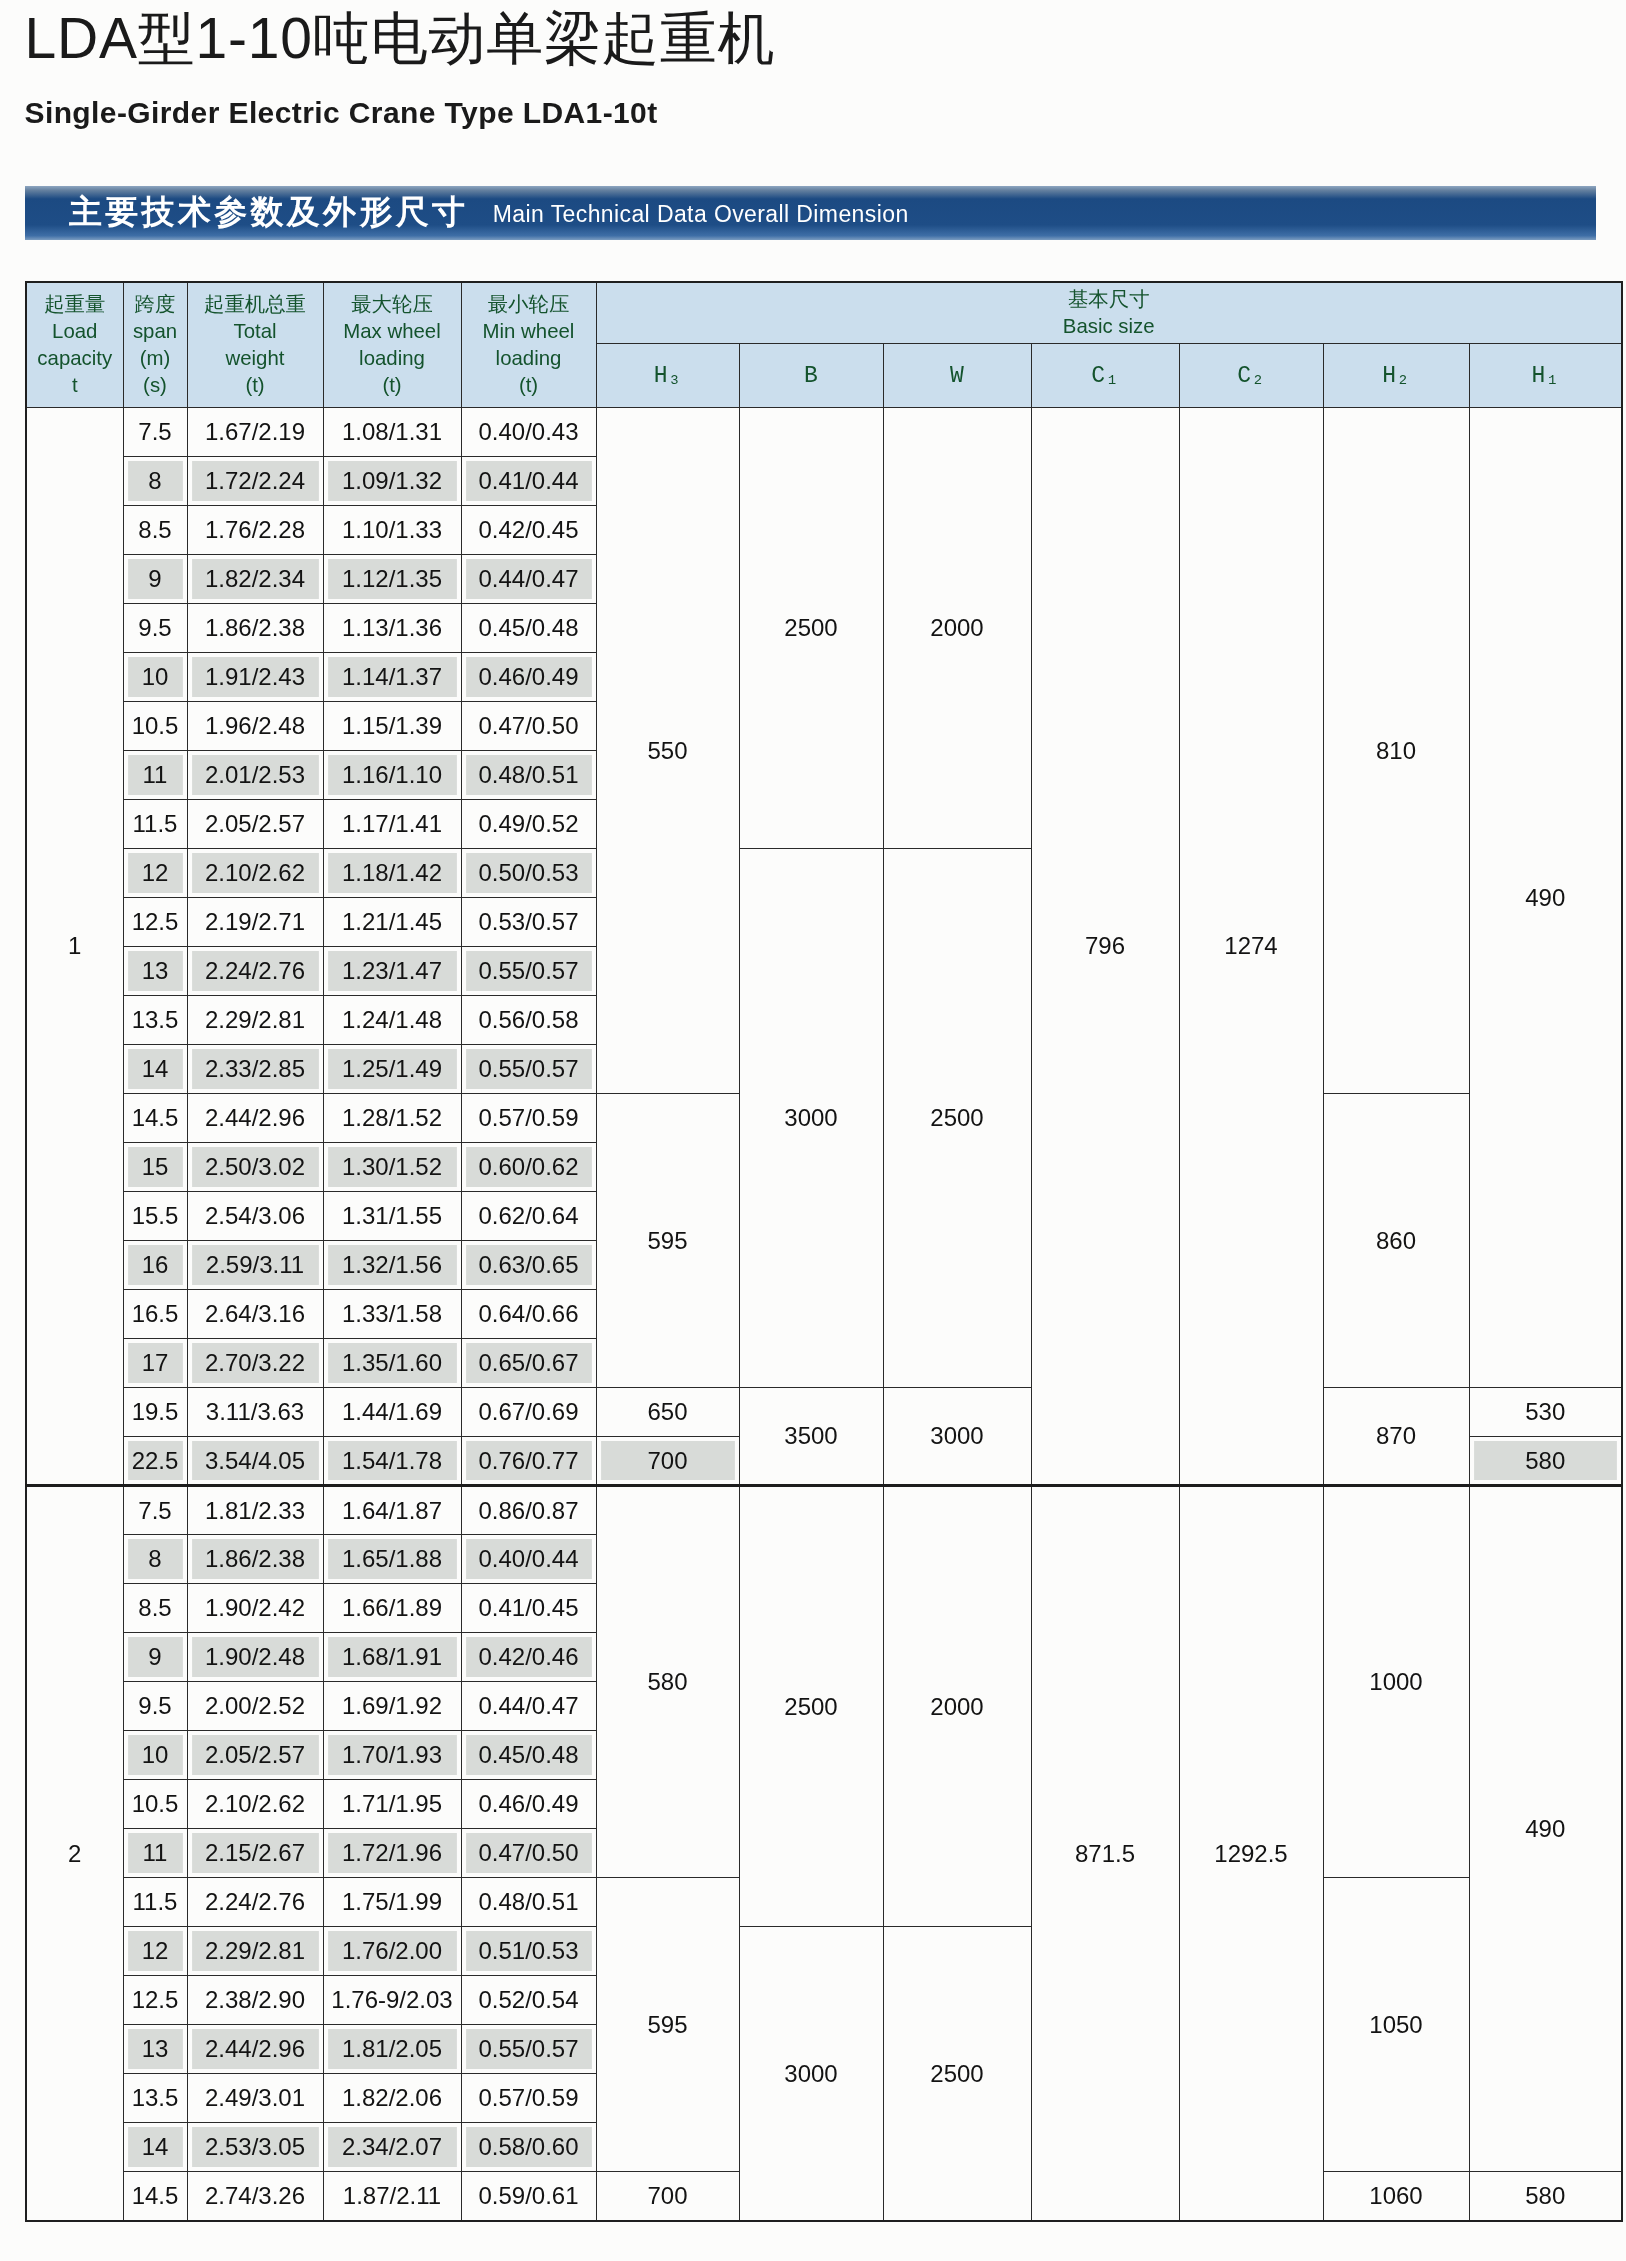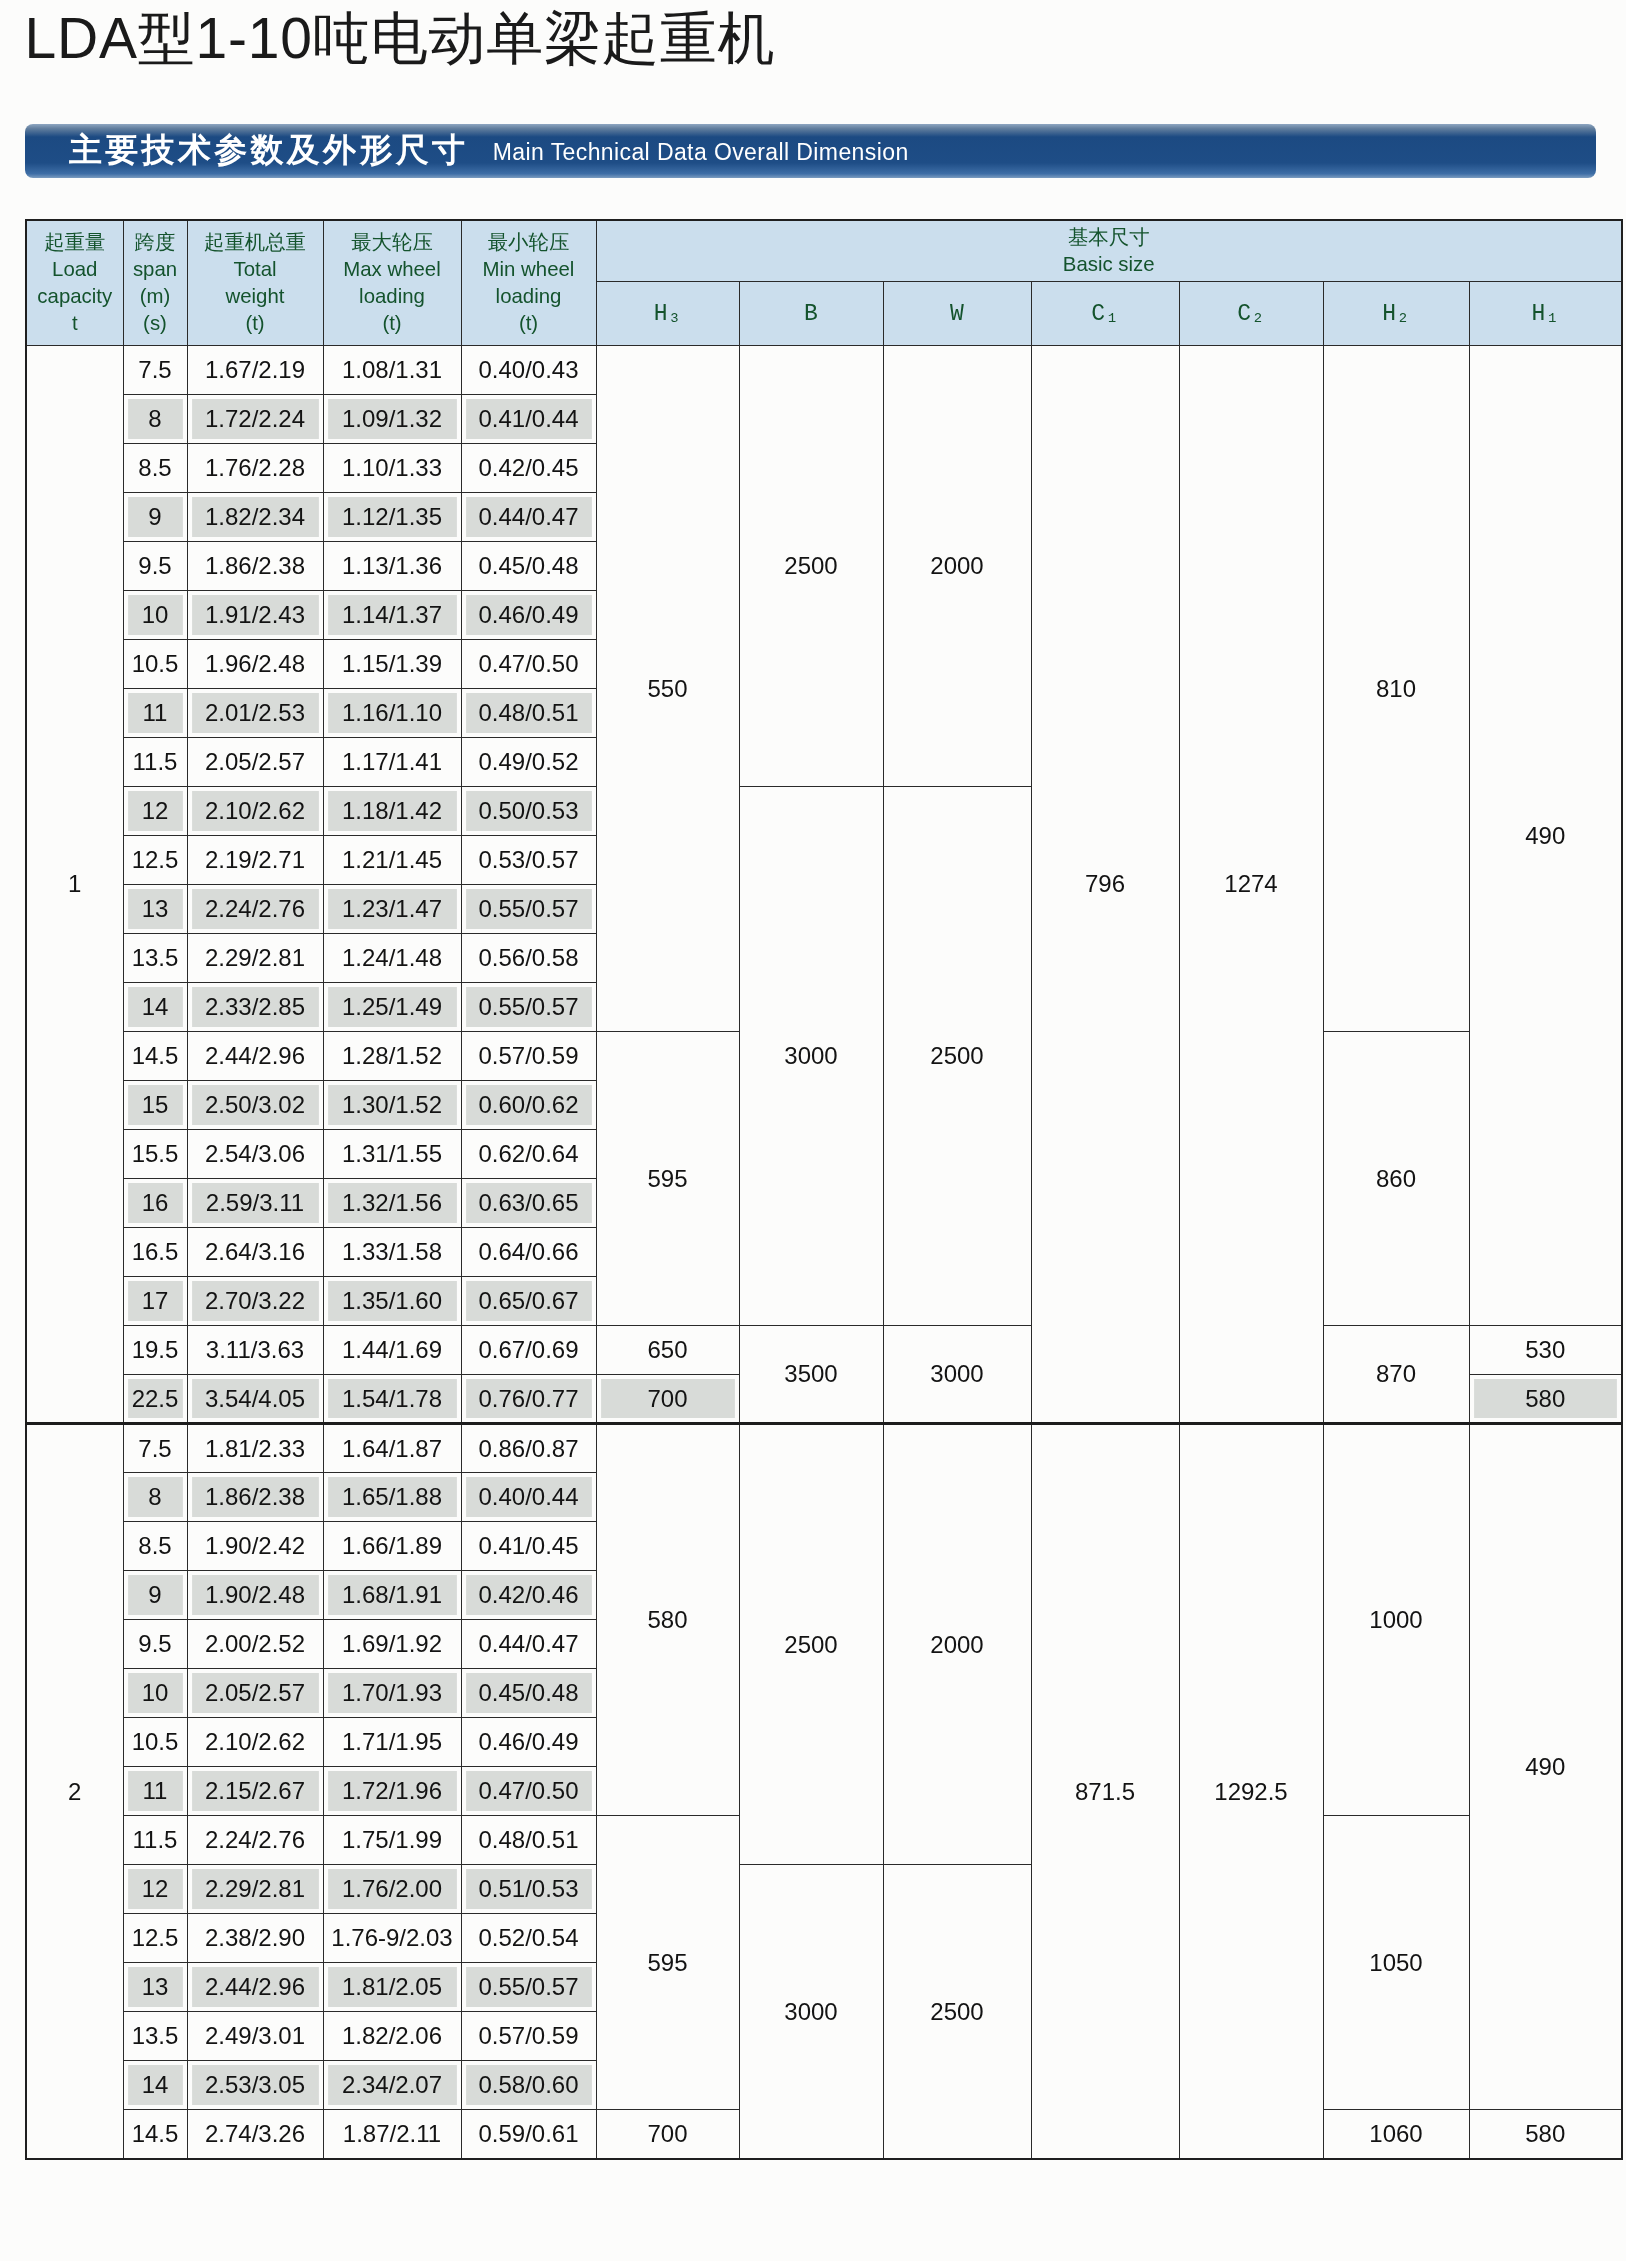--- a/index.html
+++ b/index.html
@@ -12,21 +12,20 @@
     font-size:57px;font-weight:normal;letter-spacing:0.8px;line-height:1.0;
   }
   .subtitle{
     margin:29px 0 0 24.5px;
     font-size:30px;font-weight:bold;letter-spacing:0.4px;line-height:1.1;
   }
   .banner{
     margin:57px 0 0 25px;width:1571px;height:54px;box-sizing:border-box;
     display:flex;align-items:center;gap:24.5px;padding-left:44px;
     background:linear-gradient(180deg,#8ea6c1 0%,#64809f 8%,#1c4a82 24%,#1e4d86 72%,#3e6ea6 92%,#7b9cc0 100%);
-    border-radius:8px;
   }
   .banner-zh{color:#ffffff;font-size:33px;font-weight:bold;letter-spacing:3.3px;}
   .banner-en{color:#ffffff;font-size:23px;letter-spacing:0.4px;padding-top:3px;}
   table.spec{
     margin:41px 0 0 25px;width:1594px;
     border-collapse:collapse;table-layout:fixed;
     border:2.4px solid #1f1f1f;
   }
   .spec th,.spec td{border:1.6px solid #2a2a2a;padding:0;overflow:hidden;}
   .spec thead th{
@@ -43,20 +42,21 @@
   }
   .spec tbody td.sh{background:#d8dbd8;box-shadow:inset 0 0 0 4.1px #fcfcfb;}
   .spec tbody tr.sec-start td{border-top:3.3px solid #1c1c1c;}
 </style>
 </head>
 <body>
 
 <div class="page">
 
   <h1 class="title">LDA型1-10吨电动单梁起重机</h1>
+  <h2 class="subtitle">Single-Girder Electric Crane Type LDA1-10t</h2>
 
   <div class="banner">
     <span class="banner-zh">主要技术参数及外形尺寸</span>
     <span class="banner-en">Main Technical Data Overall Dimension</span>
   </div>
 
   <table class="spec">
     <colgroup>
       <col style="width:97px">
         <col style="width:64px">

